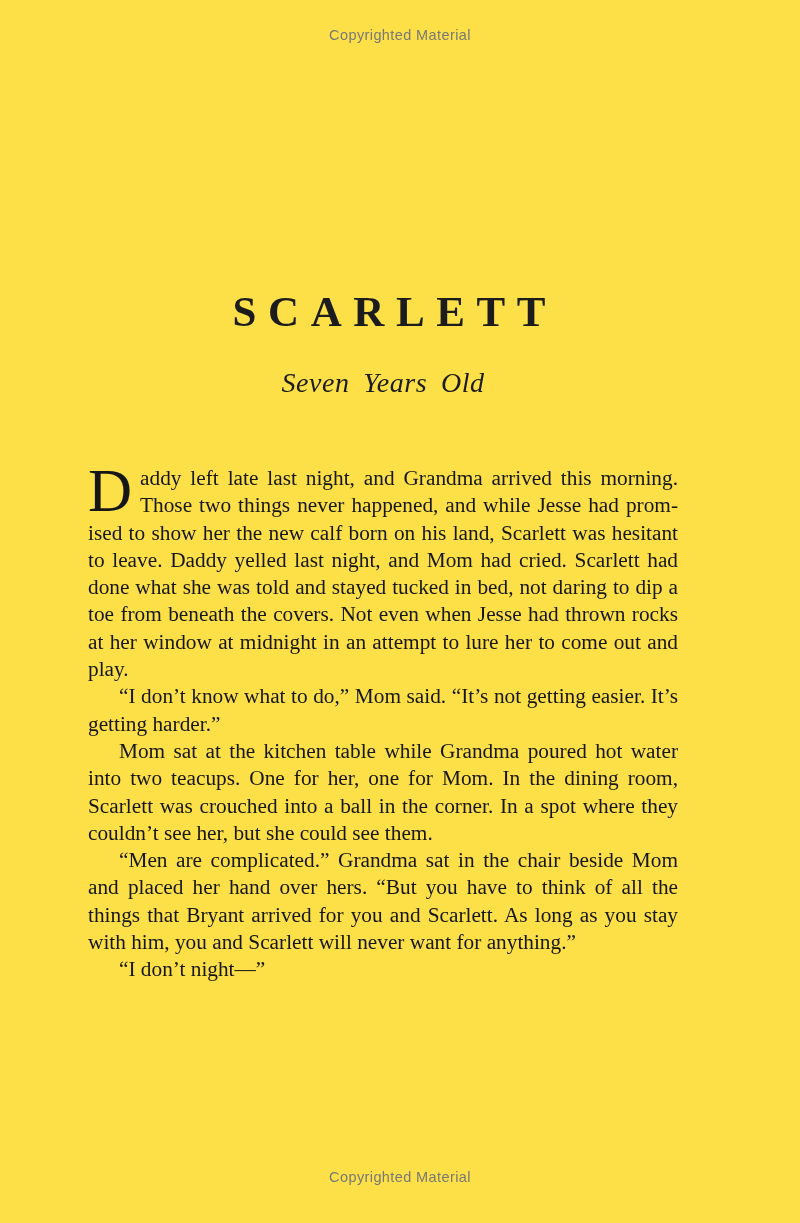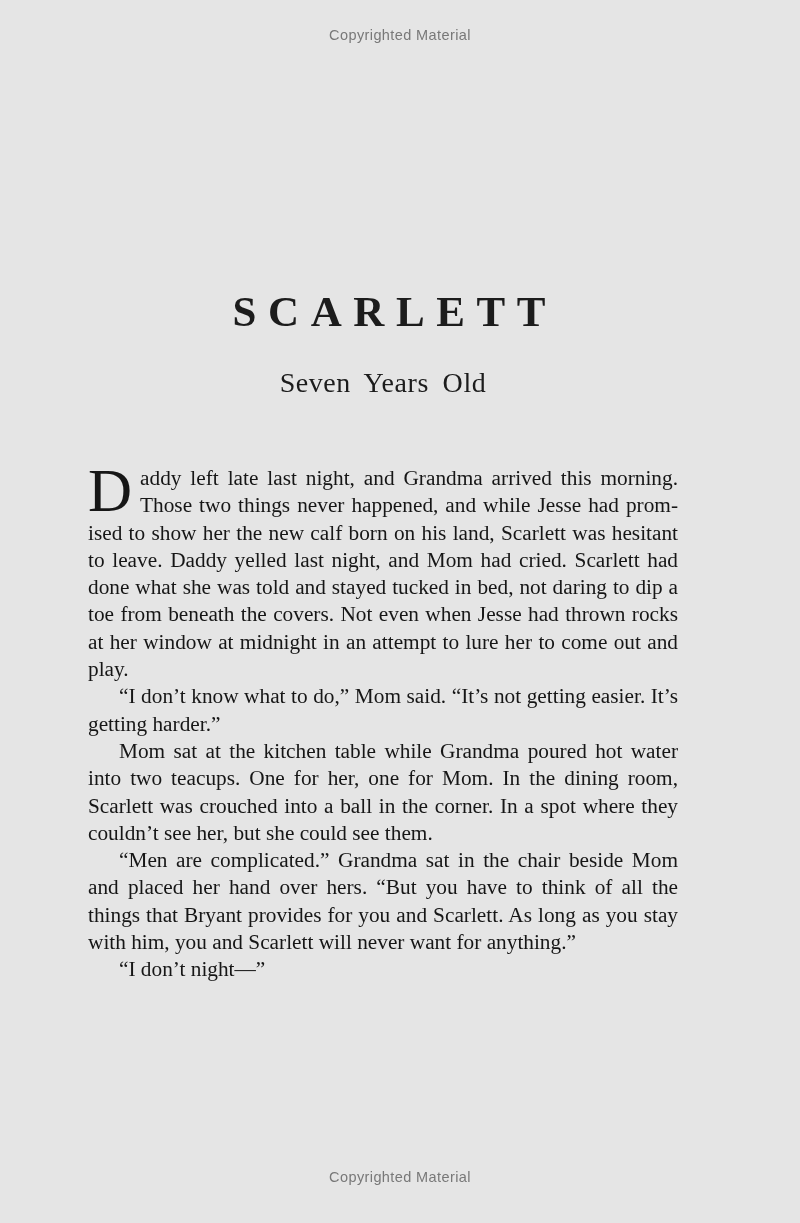--- a/index.html
+++ b/index.html
@@ -4,21 +4,21 @@
 <style>
   html, body {
     margin: 0;
     padding: 0;
     background: #ffffff;
   }
   .page {
     position: relative;
     width: 800px;
     height: 1223px;
-    background: #e5e5e5;
+    background: #fde047;
     font-family: "Liberation Serif", serif;
     color: #161616;
     overflow: hidden;
   }
   .copyright {
     position: absolute;
     left: 0;
     right: 0;
     text-align: center;
     font-family: "Liberation Sans", sans-serif;
@@ -47,20 +47,21 @@
   .chapter-subtitle {
     position: absolute;
     top: 366px;
     left: 88px;
     width: 590px;
     margin: 0;
     text-align: center;
     font-size: 28px;
     line-height: 34px;
     font-weight: normal;
+    font-style: italic;
     letter-spacing: 0.02em;
     word-spacing: 0.22em;
     color: #1c1c1c;
   }
   .body-text {
     position: absolute;
     top: 465px;
     left: 88px;
     width: 590px;
     font-size: 21.3px;
@@ -93,19 +94,19 @@
   <div class="copyright top">Copyrighted Material</div>
 
   <h1 class="chapter-title">SCARLETT</h1>
 
   <h2 class="chapter-subtitle">Seven Years Old</h2>
 
   <div class="body-text">
     <p class="first"><span class="dropcap">D</span><span>addy left late last night, and Grandma arrived this morning. Those two things never happened, and while Jesse had prom­ised to show her the new calf born on his land, Scarlett was hesitant to leave. Daddy yelled last night, and Mom had cried. Scarlett had done what she was told and stayed tucked in bed, not daring to dip a toe from beneath the covers. Not even when Jesse had thrown rocks at her window at midnight in an attempt to lure her to come out and play.</span></p>
     <p class="indent">“I don’t know what to do,” Mom said. “It’s not getting easier. It’s getting harder.”</p>
     <p class="indent">Mom sat at the kitchen table while Grandma poured hot water into two teacups. One for her, one for Mom. In the dining room, Scarlett was crouched into a ball in the corner. In a spot where they couldn’t see her, but she could see them.</p>
-    <p class="indent">“Men are complicated.” Grandma sat in the chair beside Mom and placed her hand over hers. “But you have to think of all the things that Bryant provides for you and Scarlett. As long as you stay with him, you and Scarlett will never want for anything.”</p>
+    <p class="indent">“Men are complicated.” Grandma sat in the chair beside Mom and placed her hand over hers. “But you have to think of all the things that Bryant arrived for you and Scarlett. As long as you stay with him, you and Scarlett will never want for anything.”</p>
     <p class="indent">“I don’t night—”</p>
   </div>
 
   <div class="copyright bottom">Copyrighted Material</div>
 
 </div>
 
 </body></html>

